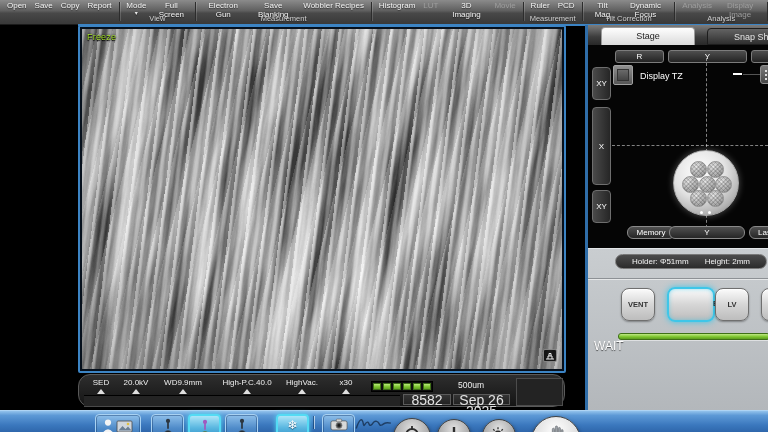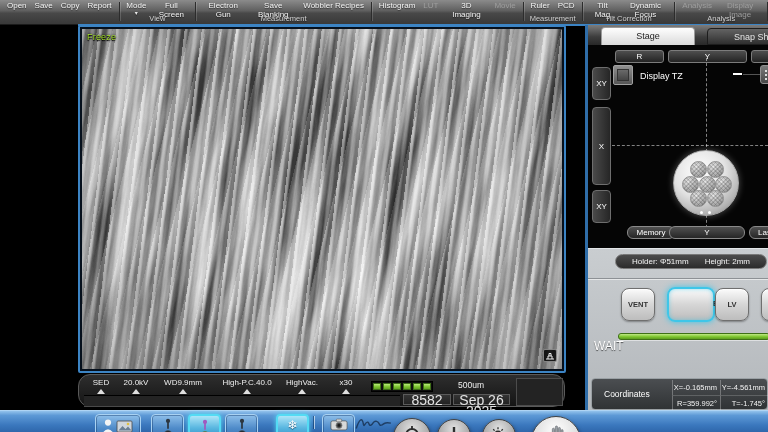--- a/index.html
+++ b/index.html
@@ -319,27 +319,20 @@
       <span>Height: 2mm</span>
     </div>
     <div class="gs-div"></div>
     <div class="vacbtn" style="left:33px">VENT</div>
     <div class="vacbtn active" style="left:79px">EVAC</div>
     <div class="vacbtn" style="left:127px">LV</div>
     <div class="vacbtn" style="left:173px;width:20px"></div>
     <div class="waitlabel">WAIT</div>
     <div class="waitbar"></div>
 
-    <div class="coords">
-      <div class="title">Coordinates</div>
-      <div class="ccell" style="left:80px;top:1px">X=-0.165mm</div>
-      <div class="ccell" style="left:128px;top:1px">Y=-4.561mm</div>
-      <div class="ccell crow2" style="left:80px;top:16px">R=359.992°</div>
-      <div class="ccell crow2" style="left:128px;top:16px">T=-1.745°</div>
-    </div>
   </div>
 </div>
 
 <div class="taskbar">
   <div class="tkbtn" style="left:95px;width:46px">
     <svg width="36" height="16" viewBox="0 0 36 16">
       <circle cx="8" cy="4.6" r="3.1" fill="#f4f4f4"></circle>
       <path d="M2.5 15 q5.5 -7.5 11 0 z" fill="#f4f4f4"></path>
       <rect x="17" y="3" width="15" height="11" rx="1" fill="#cfd6dd" stroke="#4a4a4a" stroke-width="0.8"></rect>
       <path d="M18.5 12.5 l4 -4.5 3 3 2.5 -2.5 3.5 4 z" fill="#6b7f93"></path>

